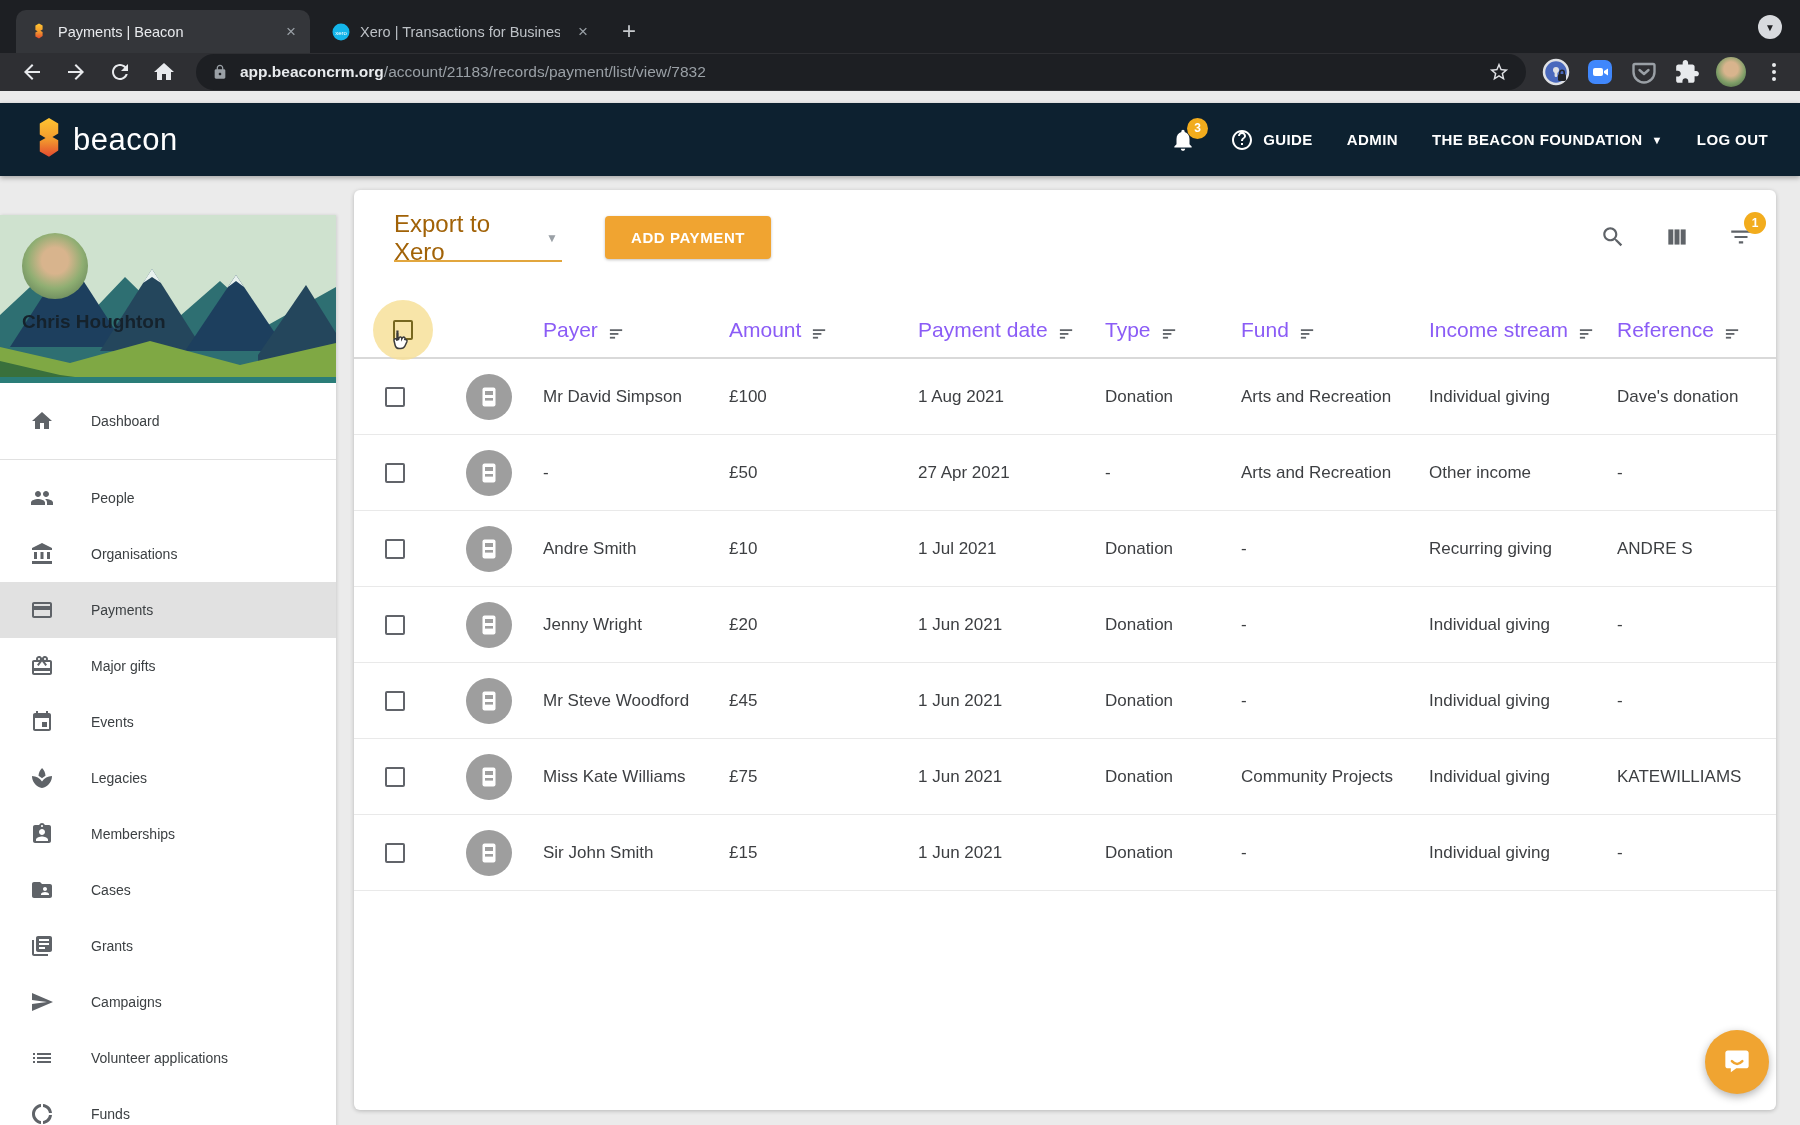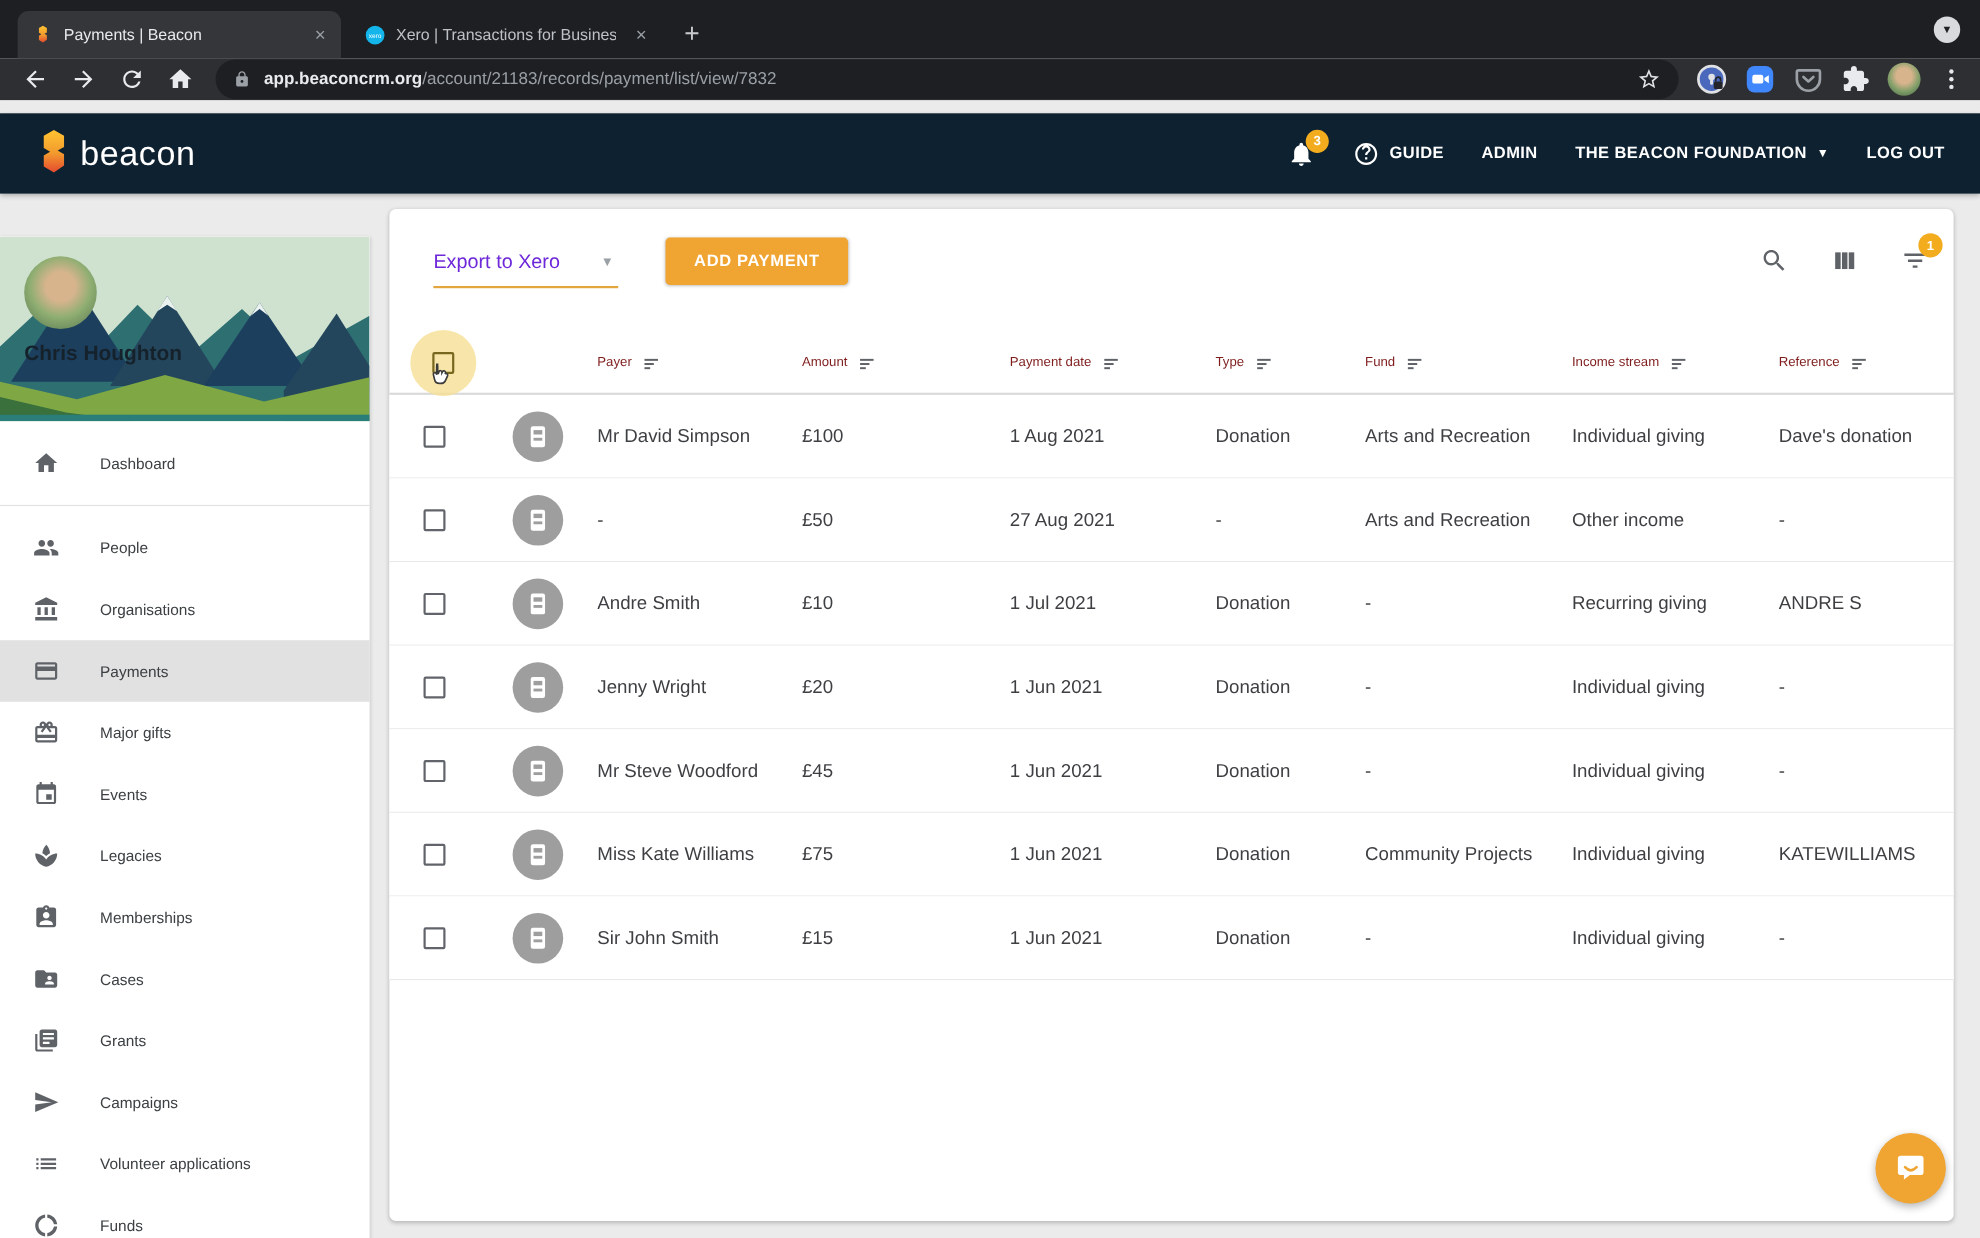--- a/index.html
+++ b/index.html
@@ -64,37 +64,37 @@
 
   
   #main{position:absolute;left:336px;top:176px;width:1464px;height:949px;background:#ebebeb;}
   #card{position:absolute;left:18px;top:14px;width:1422px;height:920px;background:#fff;
       border-radius:6px;box-shadow:0 1px 4px rgba(0,0,0,.22);}
 
   
   #card-toolbar{position:relative;height:110px;}
   #export-select{position:absolute;left:40px;top:26px;width:168px;height:44px;cursor:pointer;
       border-bottom:2px solid var(--underline,#E2A63D);display:flex;align-items:center;}
-  #export-label{font-size:18px;color:#6d28d9;}
+  #export-label{font-size:24px;color:#a16207;}
   #export-caret{margin-left:auto;color:#9aa0a6;font-size:12px;padding-right:4px;}
   #add-payment{position:absolute;left:251px;top:26px;height:43px;padding:0 26px;border:none;
       background:var(--amber,#F0A431);color:#fff;font-size:15px;font-weight:bold;letter-spacing:.6px;
       border-radius:4px;cursor:pointer;box-shadow:0 1px 3px rgba(0,0,0,.25);
       font-family:"Liberation Sans","DejaVu Sans",sans-serif;}
   #tool-icons{position:absolute;right:22px;top:34px;display:flex;align-items:center;}
   .tool-ic{width:26px;height:26px;margin-left:38px;cursor:pointer;position:relative;}
   #filter-badge{position:absolute;top:-12px;right:-12px;width:22px;height:22px;border-radius:50%;
       background:var(--badge,#F5B01E);color:#fff;font-size:12px;font-weight:bold;display:flex;
       align-items:center;justify-content:center;}
 
   
   :root{--cols:81px 108px 186px 189px 187px 136px 188px 188px 1fr;}
   #thead{display:grid;grid-template-columns:var(--cols);height:57px;align-items:center;
       border-bottom:2px solid #d9d9d9;}
-  .hcell{display:flex;align-items:flex-start;font-size:12px;color:#7f1d1d;cursor:pointer;}
+  .hcell{display:flex;align-items:flex-end;font-size:21px;color:#8b5cf6;cursor:pointer;}
   .hcell .sort{margin-left:10px;}
   .trow{display:grid;grid-template-columns:var(--cols);height:75px;align-items:center;
       border-bottom:1px solid #e9e9e9;background:#fff;}
   .tcell{font-size:17px;color:#3d3f42;white-space:nowrap;overflow:hidden;text-overflow:ellipsis;
       padding-right:12px;}
   .cb-cell{display:flex;justify-content:center;position:relative;}
   .cbox{width:20px;height:20px;border:2px solid #61646a;border-radius:2px;background:#fff;
       cursor:pointer;box-sizing:border-box;}
   #selall-wrap{position:relative;width:60px;height:60px;display:flex;align-items:center;
       justify-content:center;margin-left:16px;}
@@ -498,21 +498,21 @@
       <span class="row-avatar">
         <svg width="24" height="24" viewBox="0 0 24 24">
                 <rect x="5.5" y="2.5" width="13" height="19" rx="2" fill="#fff"></rect>
                 <rect x="8" y="6" width="8" height="4" fill="#9e9e9e"></rect>
                 <rect x="8" y="13" width="8" height="2.6" fill="#9e9e9e"></rect>
               </svg>
       </span>
     </div>
     <div class="tcell">-</div>
     <div class="tcell">£50</div>
-    <div class="tcell">27 Aug 2021</div>
+    <div class="tcell">27 Apr 2021</div>
     <div class="tcell">-</div>
     <div class="tcell">Arts and Recreation</div>
     <div class="tcell">Other income</div>
     <div class="tcell">-</div>
   </div>
         <div class="trow">
     <div class="cb-cell">
             <span class="cbox"></span>
           </div>
     <div class="avatar-cell">

